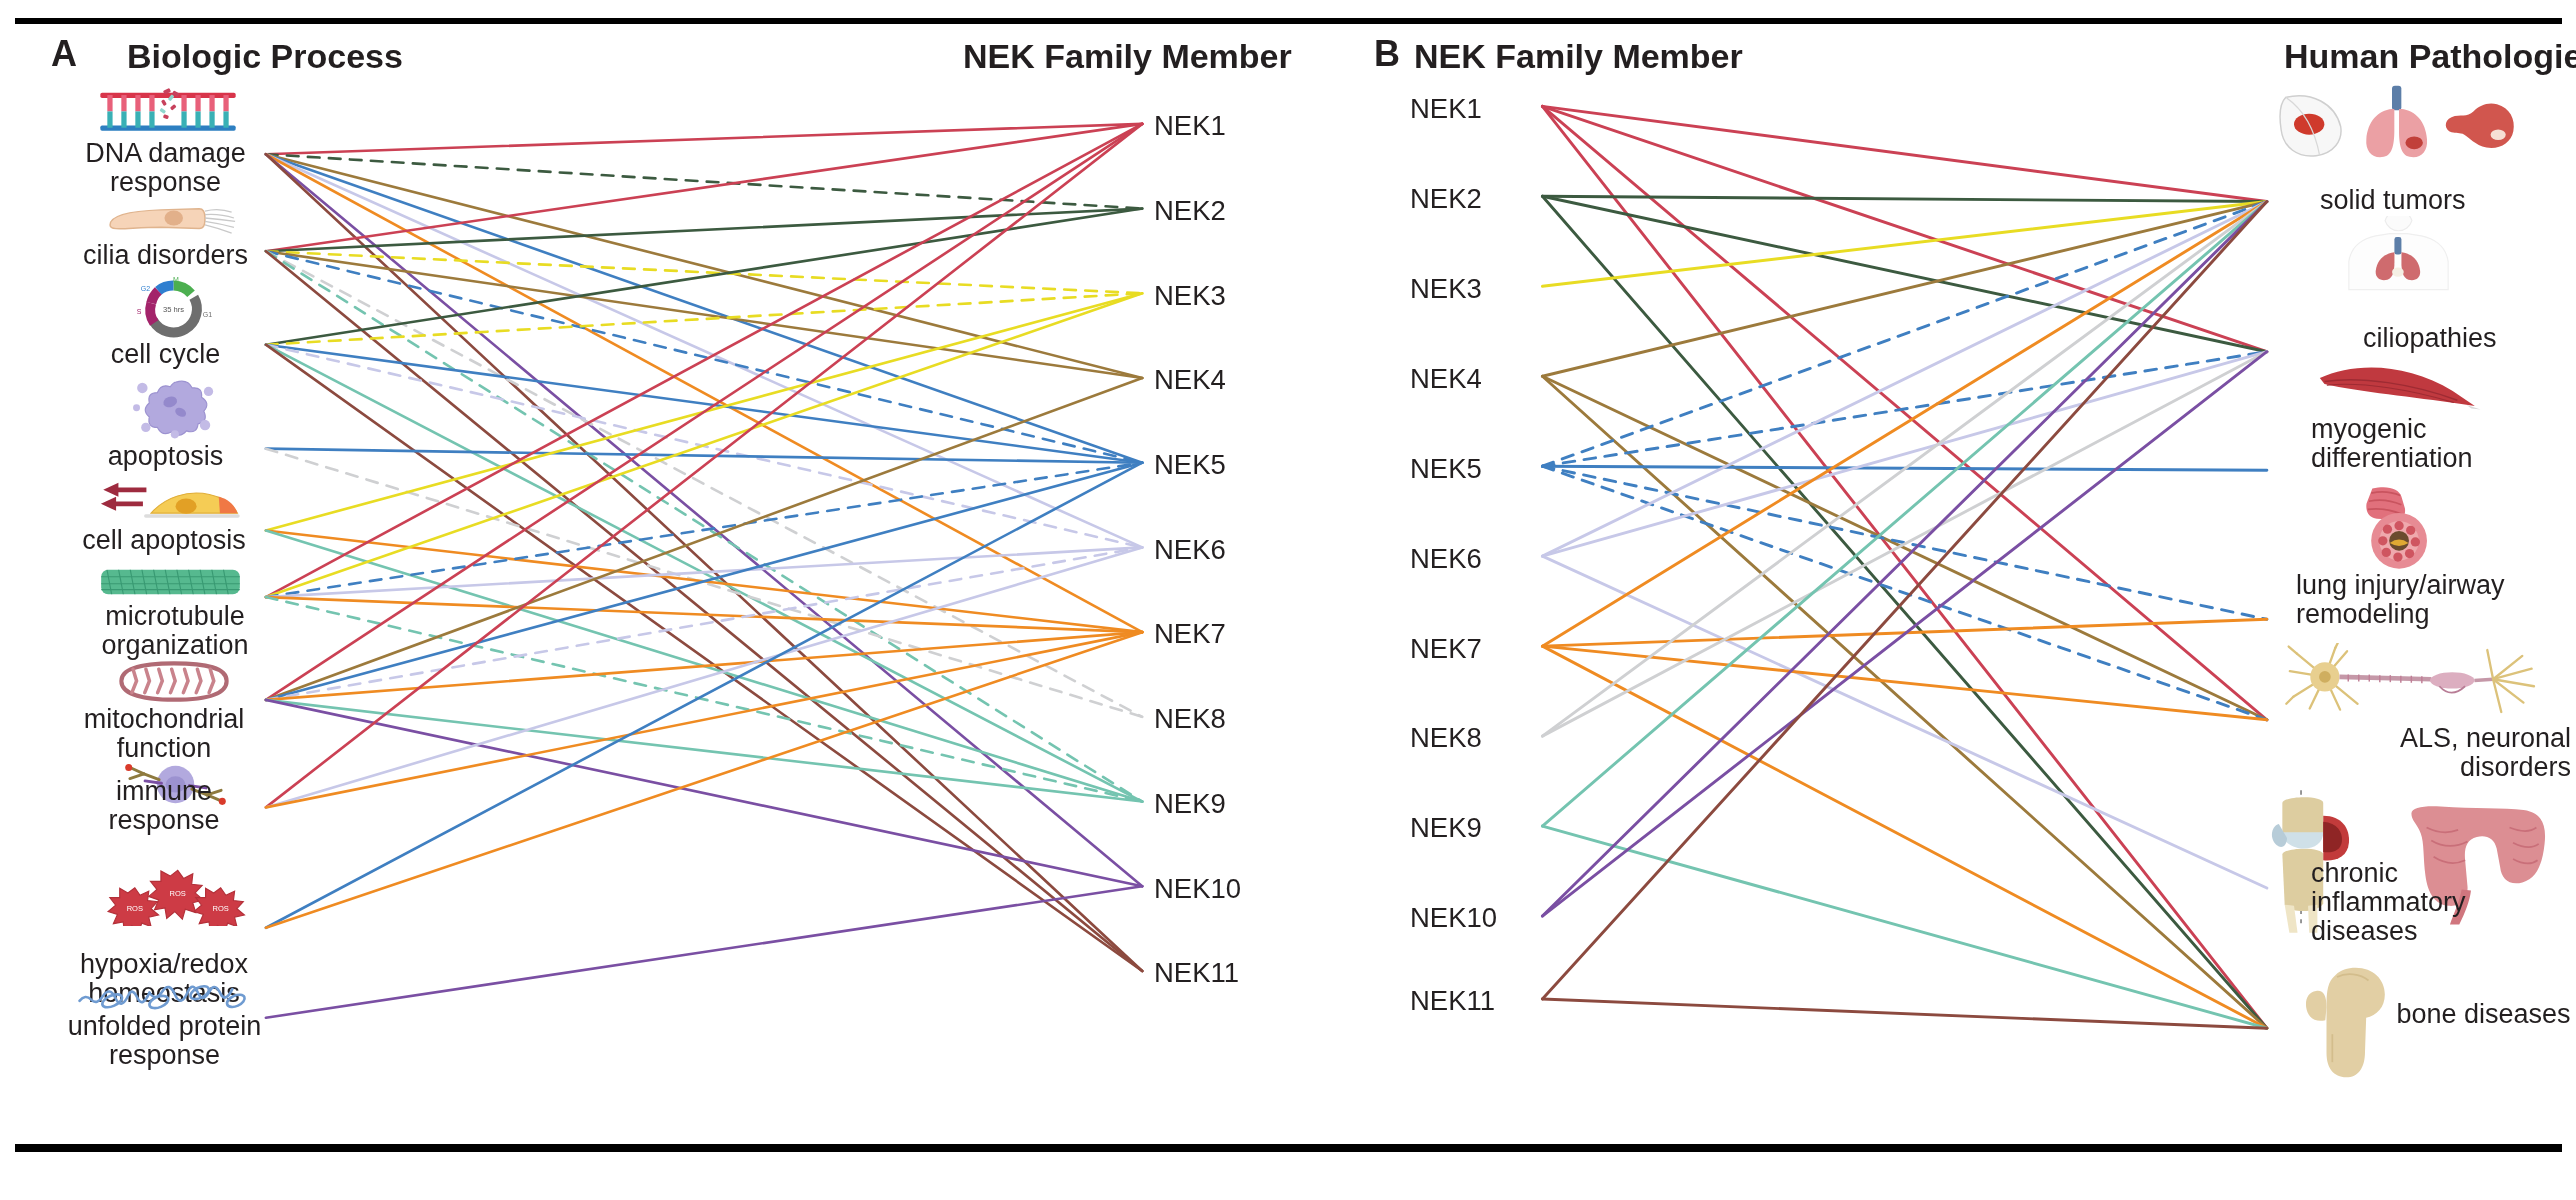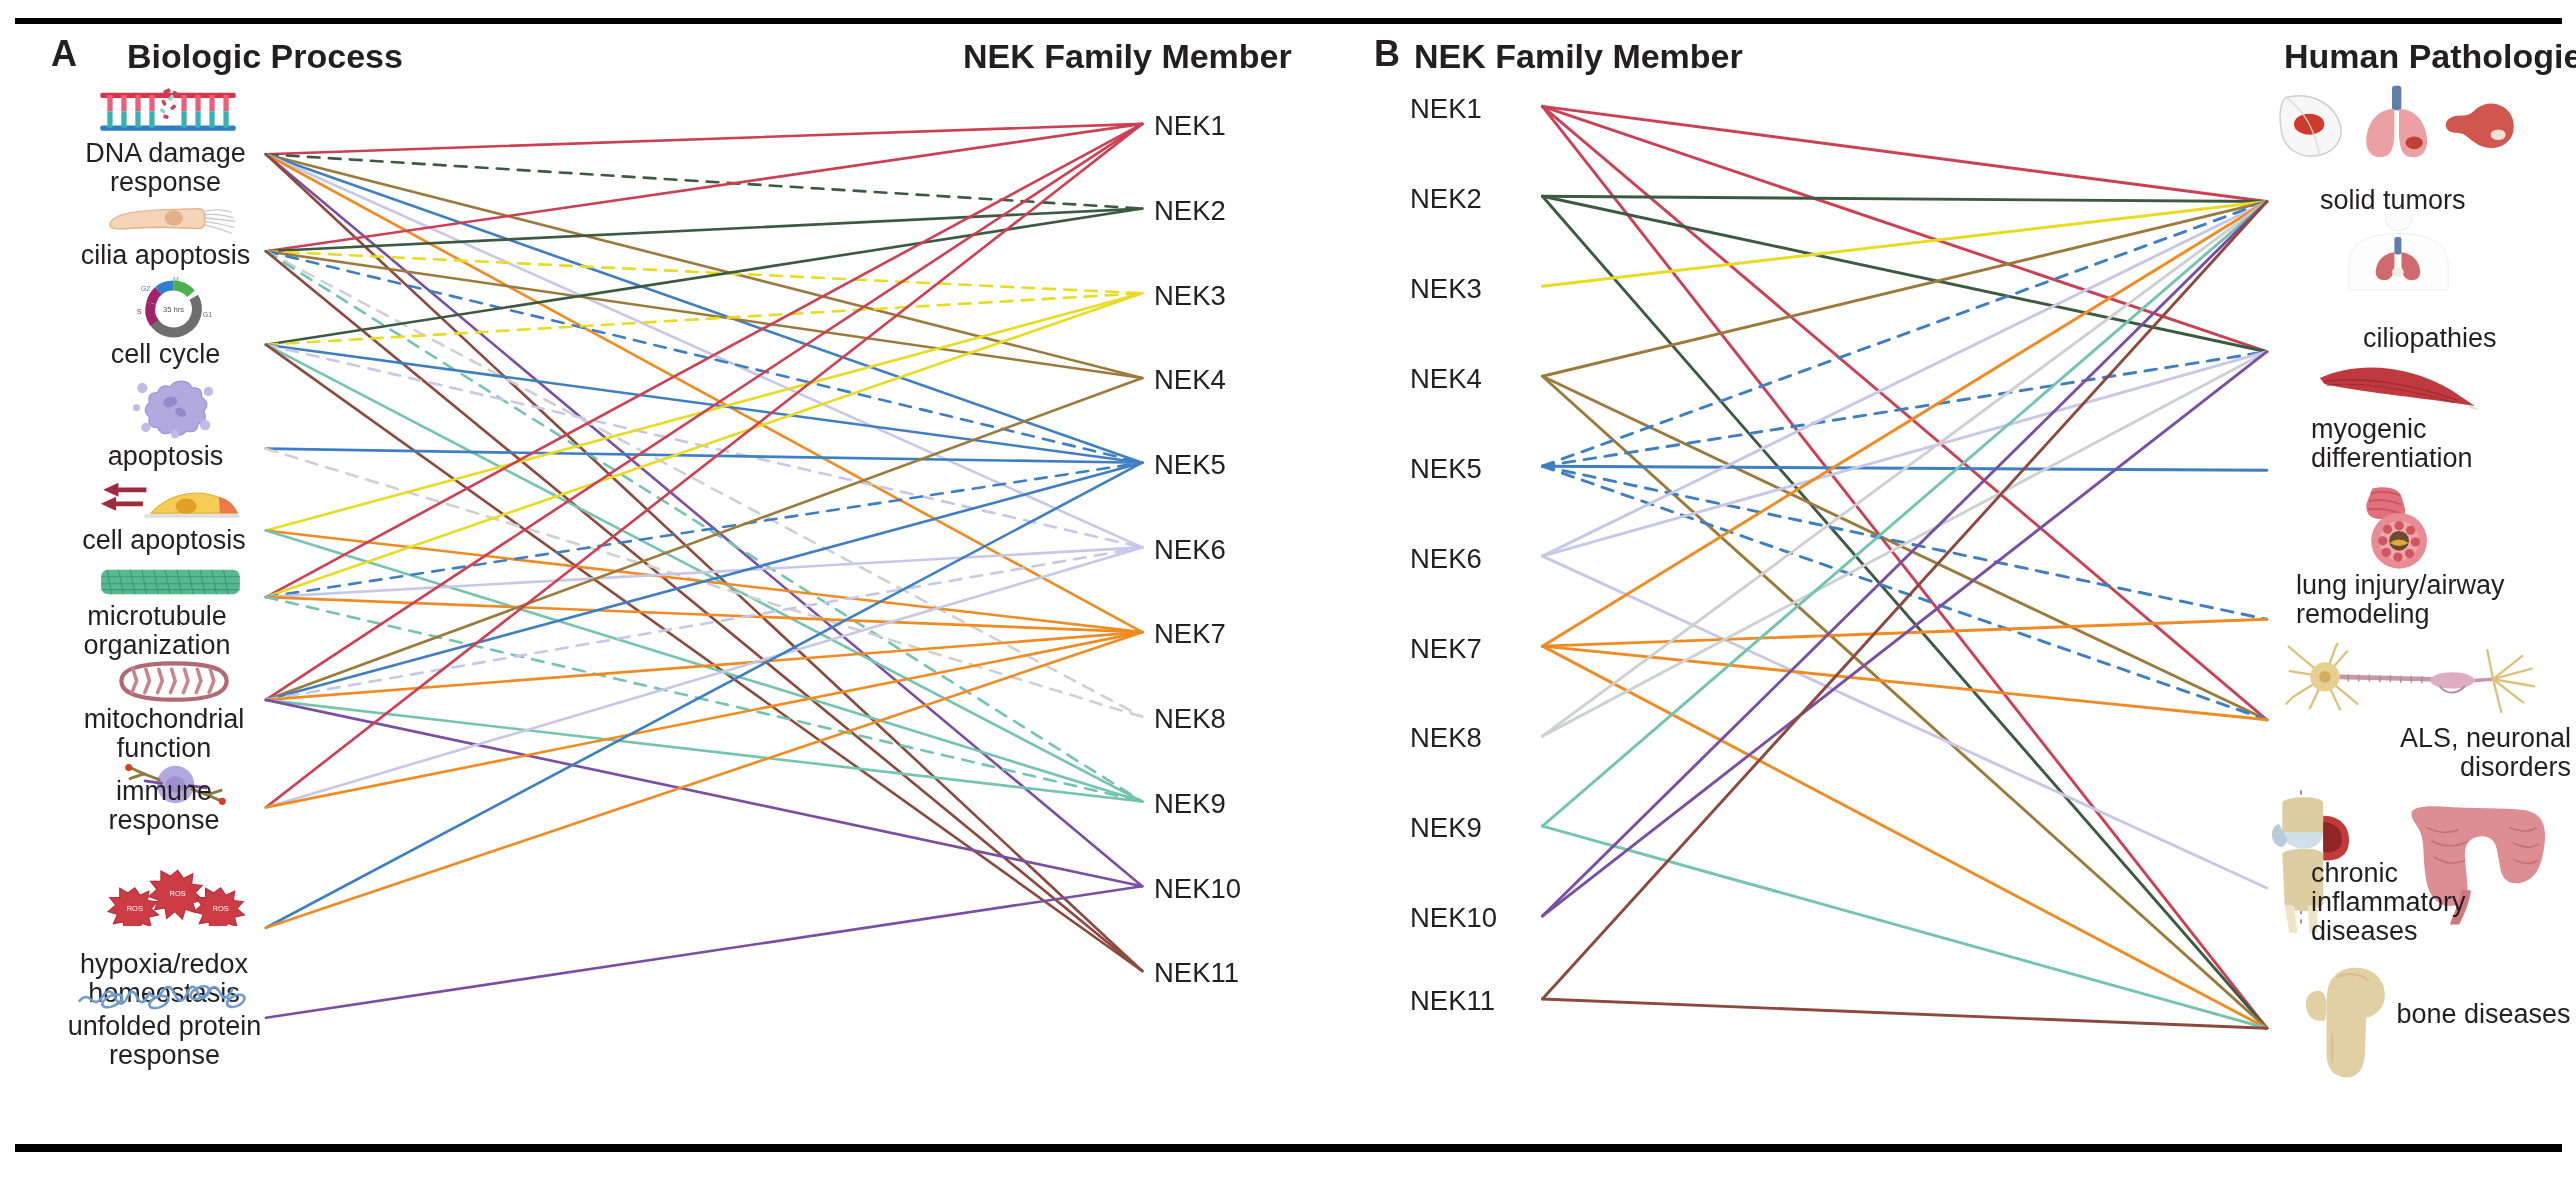--- a/index.html
+++ b/index.html
@@ -154,21 +154,21 @@
       <ellipse cx="118" cy="38" rx="16" ry="13" fill="#e2b08a"></ellipse>
       <g stroke="#c9c9c9" stroke-width="2.2" fill="none">
         <path d="M172 26 q24 -6 46 2"></path>
           <path d="M172 32 q26 -2 50 6"></path>
         <path d="M172 38 q26 2 52 6"></path>
           <path d="M172 44 q26 4 50 10"></path>
         <path d="M172 50 q24 6 46 14"></path>
       </g>
     </svg>
   </div>
-  <div class="cap" style="left:69px;top:241px;width:193px;">cilia apoptosis</div>
+  <div class="cap" style="left:69px;top:241px;width:193px;">cilia disorders</div>
 
   <div class="icon" style="left:122px;top:275px;">
     <svg width="103" height="68" viewBox="0 0 176 116">
       <g fill="none" stroke-width="17">
         <circle cx="88" cy="58" r="40" stroke="#6e6e6e" stroke-dasharray="126 126" transform="rotate(-30 88 58)"></circle>
         <path d="M88 18 A40 40 0 0 1 118 32" stroke="#4caf50"></path>
         <path d="M62 27 A40 40 0 0 1 88 18" stroke="#2f7fd0"></path>
         <path d="M50 48 A40 40 0 0 1 62 27" stroke="#a3236a"></path>
         <path d="M55 82 A40 40 0 0 1 50 48" stroke="#a3236a"></path>
       </g>
@@ -226,21 +226,21 @@
           <path d="M152 6 L160 48"></path>
         <path d="M172 6 L180 48"></path>
           <path d="M192 6 L200 48"></path>
           <path d="M212 6 L220 48"></path>
         <path d="M2 18 L240 18"></path>
           <path d="M2 30 L240 30"></path>
           <path d="M2 40 L240 40"></path>
       </g>
     </svg>
   </div>
-  <div class="cap" style="left:46px;top:602px;width:222px;">microtubule<br>organization</div>
+  <div class="cap" style="left:64px;top:602px;width:222px;">microtubule<br>organization</div>
 
   <div class="icon" style="left:112px;top:661px;">
     <svg width="124" height="41" viewBox="0 0 212 70">
       <path d="M16 34 C16 12 52 4 106 4 C162 4 196 12 196 34 C196 56 162 66 106 66 C52 66 16 56 16 34 Z" fill="#ffffff" stroke="#b06a74" stroke-width="7"></path>
       <g stroke="#c9838c" stroke-width="6" fill="none" stroke-linecap="round">
         <path d="M36 14 L42 34 L34 54"></path>
           <path d="M58 14 L64 34 L56 54"></path>
         <path d="M80 14 L86 34 L78 54"></path>
           <path d="M102 14 L108 34 L100 54"></path>
         <path d="M124 14 L130 34 L122 54"></path>

